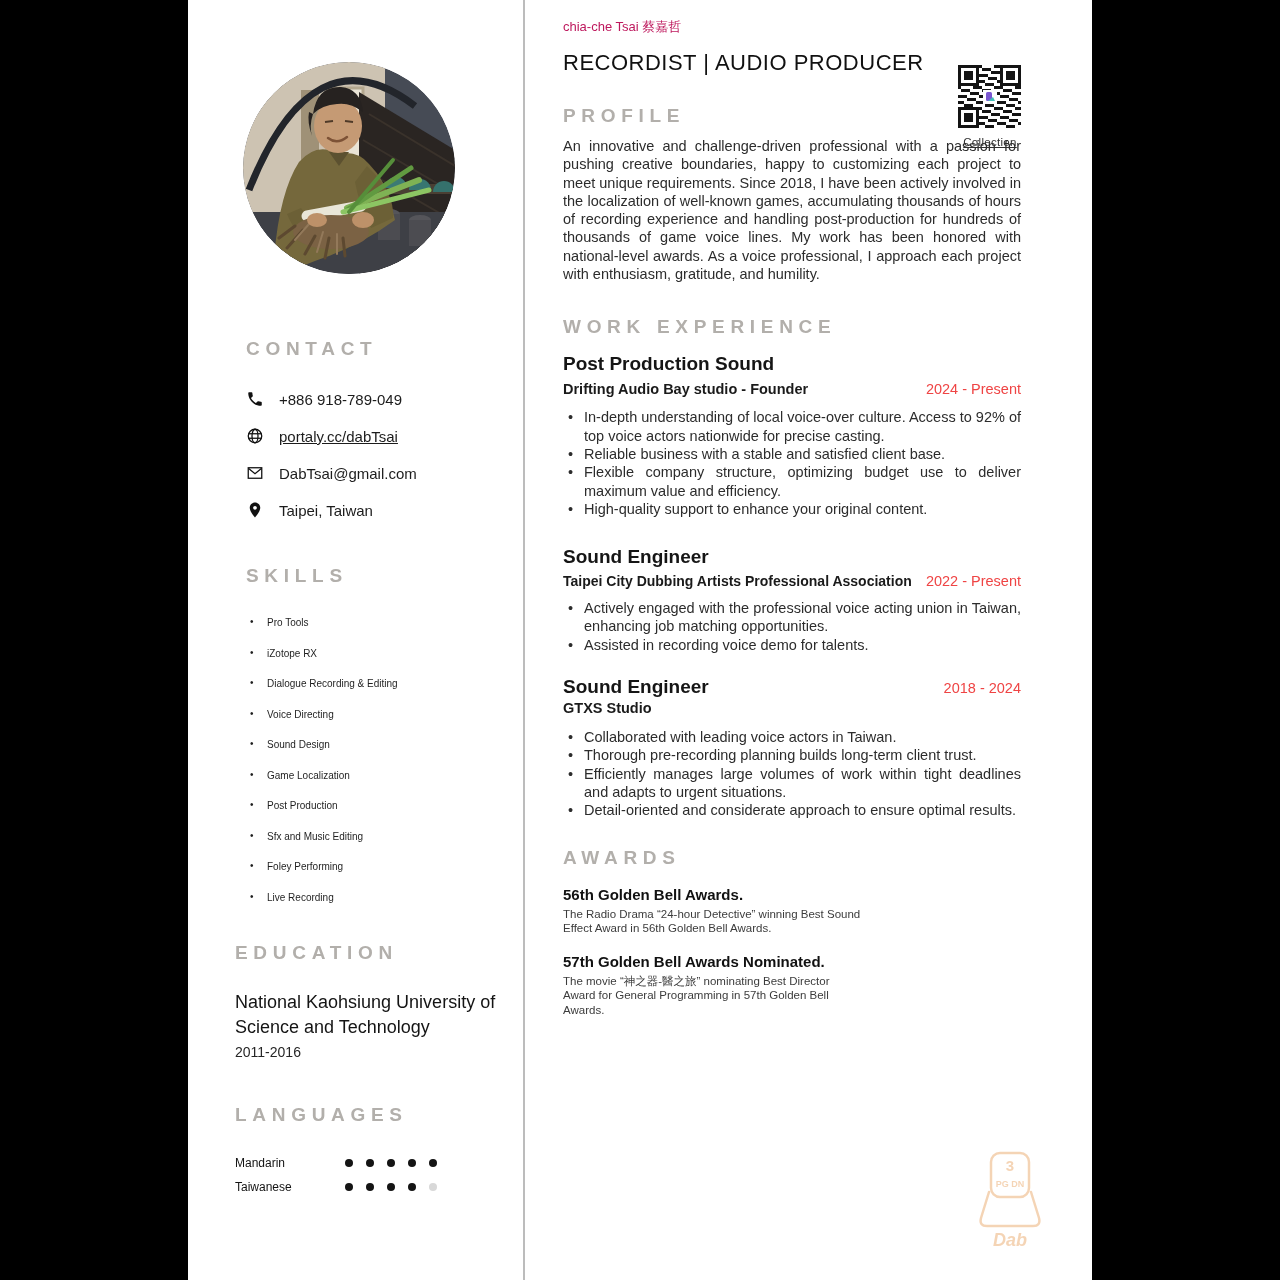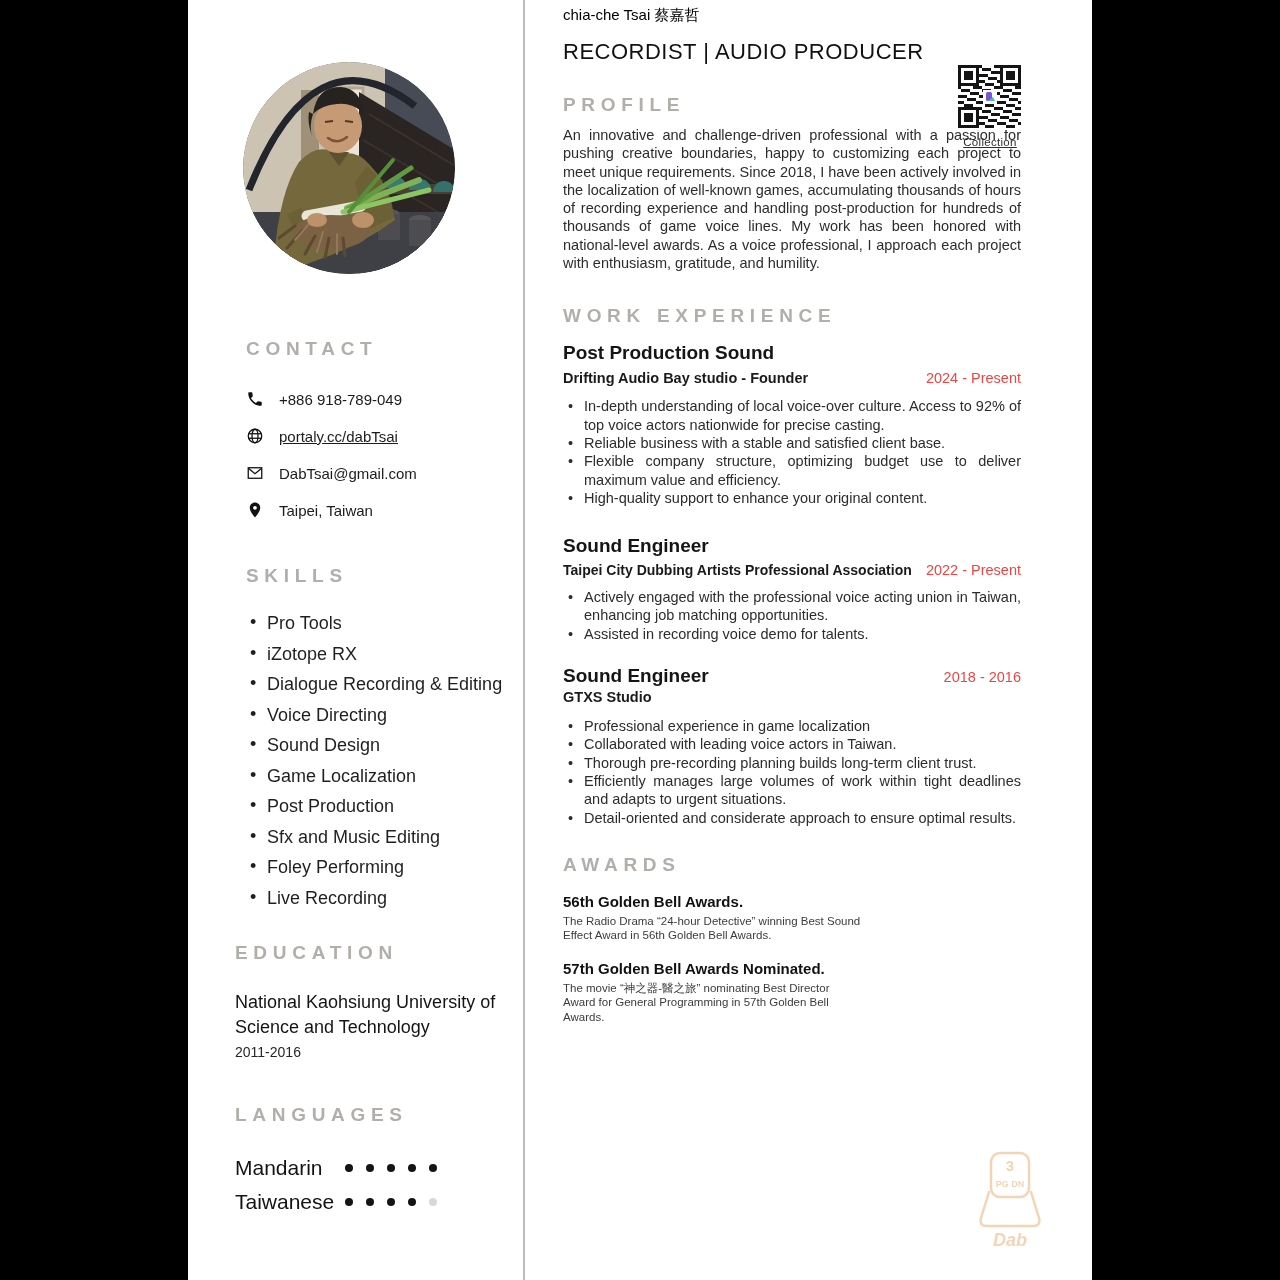--- a/index.html
+++ b/index.html
@@ -11,37 +11,37 @@
   .left-col { position:absolute; left:0; top:0; width:335px; height:1280px; }
   .photo-wrap { margin:62px 0 0 55px; width:212px; height:212px; border-radius:50%; overflow:hidden; }
   h2.sec { font-size:19px; font-weight:700; letter-spacing:0.30em; color:#b2afab; }
   .contact-h { margin:64px 0 0 58px; }
   .contact-list { margin:30px 0 0 58px; }
   .contact-row { display:flex; align-items:center; gap:15px; margin-bottom:19px; font-size:15px; color:#1c1c1c; }
   .contact-row svg { flex:0 0 auto; }
   .link { text-decoration:underline; color:#1c1c1c; }
   .skills-h { margin:46px 0 0 58px; }
   .skills-list { list-style:none; margin:27px 0 0 62px; }
-  .skills-list li { position:relative; padding-left:17px; font-size:18px; line-height:18px; margin-bottom:12.5px; color:#1f1f1f; }
+  .skills-list li { position:relative; padding-left:17px; font-size:10px; line-height:18px; margin-bottom:12.5px; color:#1f1f1f; }
   .skills-list li::before { content:"•"; position:absolute; left:0; top:-1px; }
   .edu-h { margin:35px 0 0 47px; }
   .school { margin:26px 0 0 47px; width:262px; font-size:18px; font-weight:500; line-height:25.5px; color:#141414; }
   .years { margin:3px 0 0 47px; font-size:14px; color:#262626; }
   .lang-h { margin:44px 0 0 47px; }
   .lang-list { margin:30px 0 0 47px; }
-  .lang-row { display:flex; align-items:center; margin-bottom:10px; font-size:21px; font-weight:500; color:#131313; }
+  .lang-row { display:flex; align-items:center; margin-bottom:10px; font-size:12px; font-weight:500; color:#131313; }
   .lang-name { width:110px; }
   .dots { display:flex; gap:13px; align-items:center; }
   .dot { width:8px; height:8px; border-radius:50%; background:#141414; }
   .dot:not(.filled) { background:#d8d8d8; }
 
   
   .right-col { position:absolute; left:375px; top:0; width:458px; height:1280px; }
   h1.name { margin-top:68px; font-size:67px; line-height:72px; font-weight:500; color:#6b6b6b; letter-spacing:1px; }
-  .alt-name { margin-top:6px; font-size:15px; color:#000000; }
+  .alt-name { margin-top:18px; font-size:13px; color:#be185d; }
   .role { margin-top:14px; font-size:22px; font-weight:500; letter-spacing:0.5px; color:#111; }
   .profile-h { margin-top:29px; }
   .profile-text { margin-top:10px; font-size:14.5px; line-height:18.3px; color:#2c2c2c; text-align:justify; }
   .work-h { margin-top:33px; }
   h3.job-title { font-size:19px; font-weight:700; color:#151515; line-height:24px; }
   .jt-1 { margin-top:14px; }
   .company-row { display:flex; justify-content:space-between; align-items:baseline; margin-top:5px; }
   .company { font-size:14.5px; font-weight:700; color:#1a1a1a; }
   .date { font-size:14.5px; font-weight:400; color:#ef4444; }
   .bullets { list-style:none; margin-top:11px; }
@@ -232,25 +232,24 @@
       <span class="company" style="font-size:14px;">Taipei City Dubbing Artists Professional Association</span>
       <span class="date">2022 - Present</span>
     </div>
     <ul class="bullets" style="margin-top:10px;">
       <li>Actively engaged with the professional voice acting union in Taiwan, enhancing job matching opportunities.</li>
       <li>Assisted in recording voice demo for talents.</li>
     </ul>
 
     <div class="title-row">
       <h3 class="job-title">Sound Engineer</h3>
-      <span class="date">2018 - 2016</span>
+      <span class="date">2018 - 2024</span>
     </div>
     <div class="company-solo">GTXS  Studio</div>
     <ul class="bullets" style="margin-top:12px;">
-      <li>Professional experience in game localization</li>
       <li>Collaborated with leading voice actors in Taiwan.</li>
       <li>Thorough pre-recording planning builds long-term client trust.</li>
       <li>Efficiently manages large volumes of work within tight deadlines and adapts to urgent situations.</li>
       <li>Detail-oriented and considerate approach to ensure optimal results.</li>
     </ul>
 
     <h2 class="sec awards-h">AWARDS</h2>
 
     <div class="award">
       <div class="award-title">56th Golden Bell Awards.</div>

